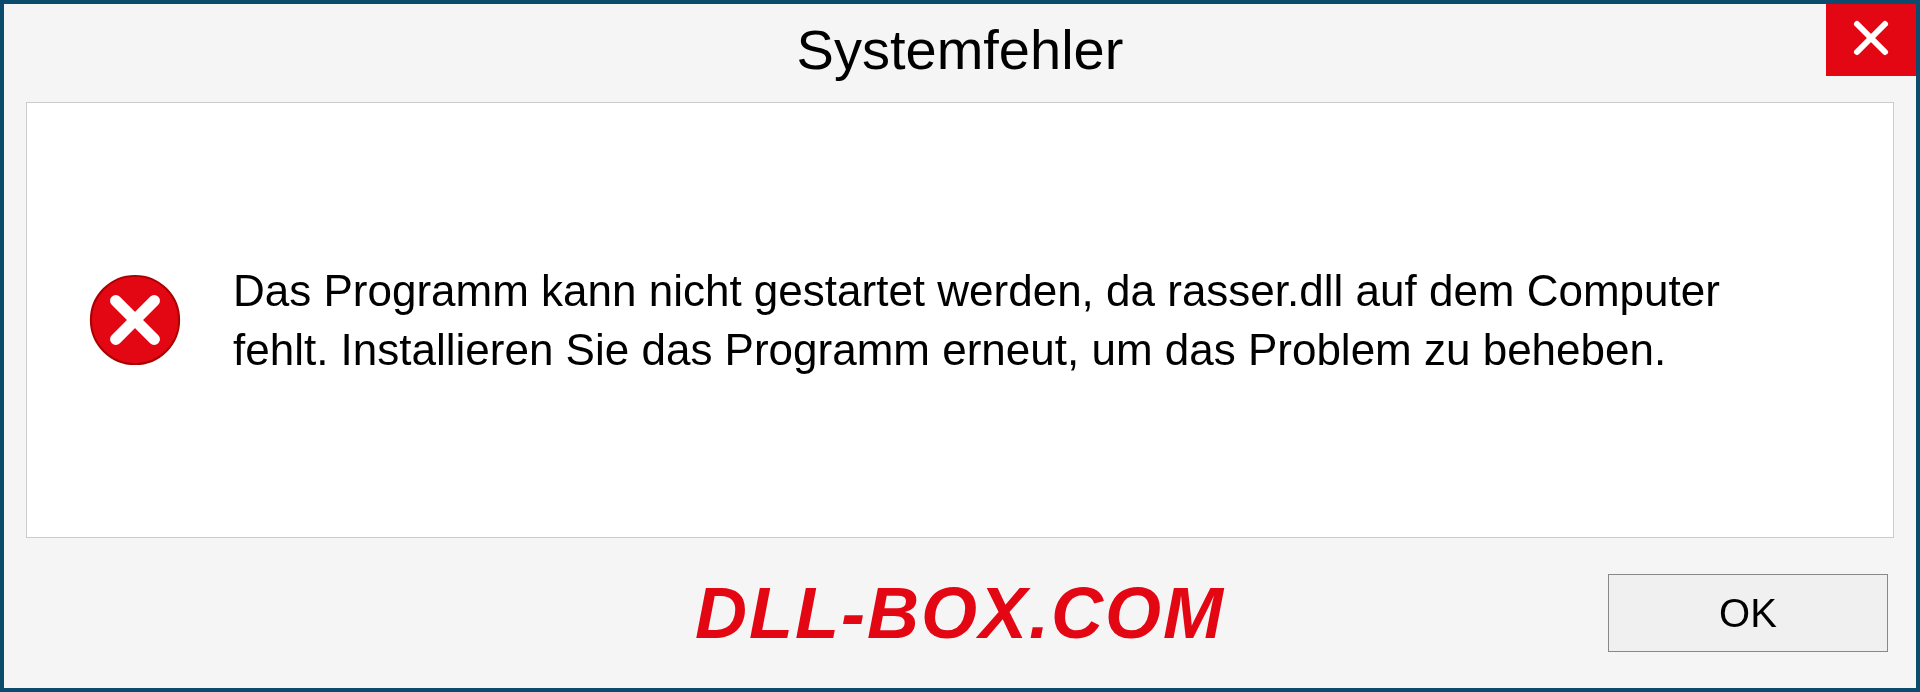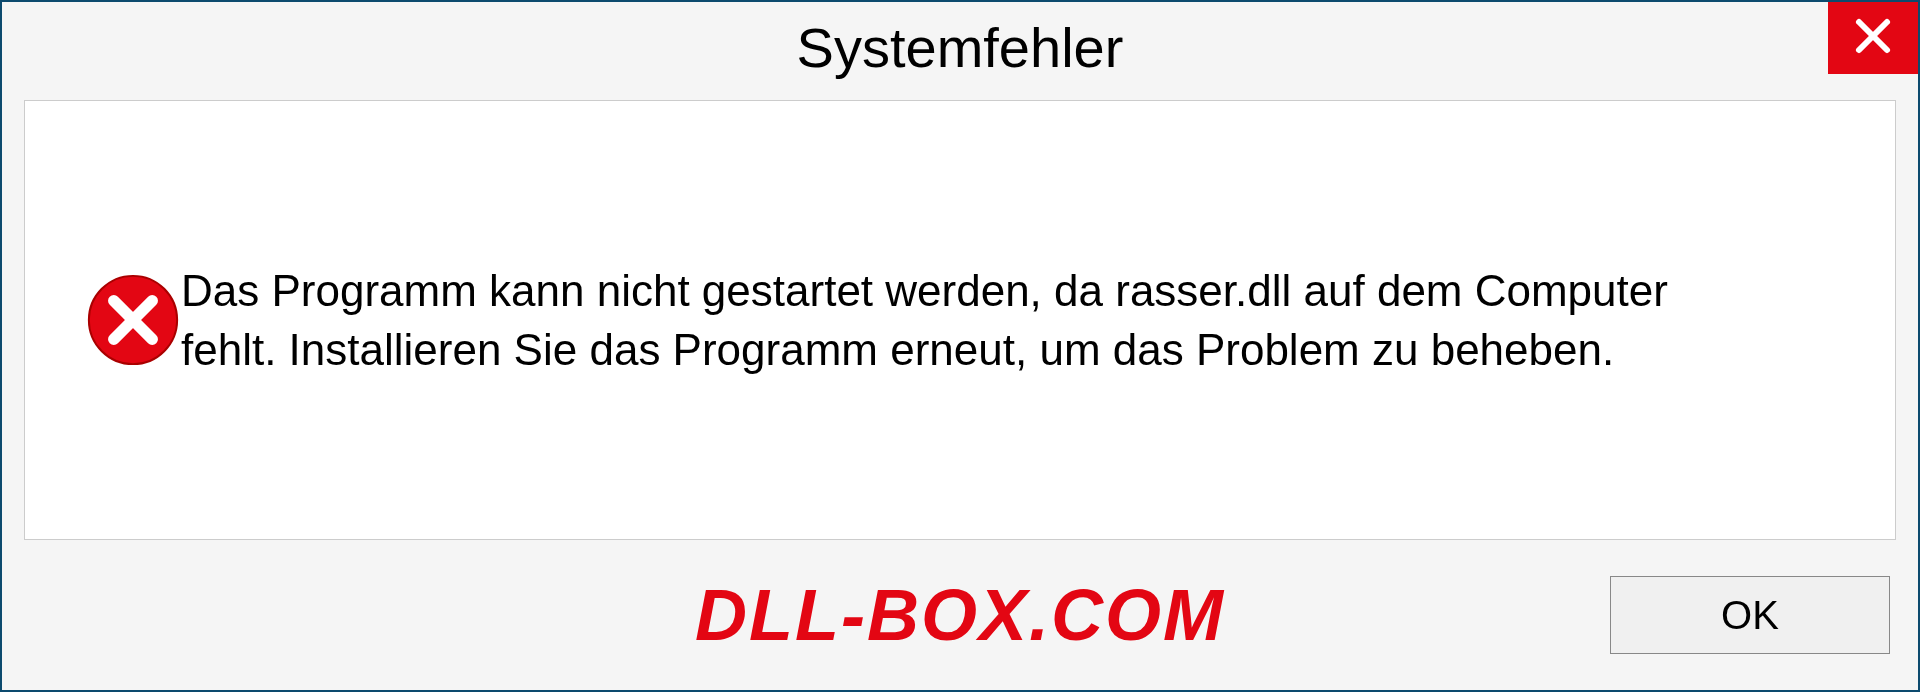--- a/index.html
+++ b/index.html
@@ -11,21 +11,21 @@
       width: 1920px;
       height: 692px;
       font-family: Arial, Helvetica, sans-serif;
       background: #f5f5f5;
       position: relative;
     }
     .dialog {
       width: 100%;
       height: 100%;
       background: #f5f5f5;
-      border: 2px solid #0c4a6e;
+      border: 4px solid #0c4a6e;
       position: relative;
       display: flex;
       flex-direction: column;
     }
     .titlebar {
       height: 90px;
       position: relative;
       display: flex;
       align-items: center;
       justify-content: center;
@@ -52,20 +52,21 @@
       height: 40px;
     }
     .content-box {
       margin: 8px 22px 0 22px;
       background: #fff;
       border: 1px solid #ccc;
       flex: 1;
       display: flex;
       align-items: center;
       padding: 50px 60px;
+      gap: 50px;
     }
     .error-icon {
       width: 96px;
       height: 96px;
       flex-shrink: 0;
     }
     .error-icon svg {
       width: 100%;
       height: 100%;
     }

